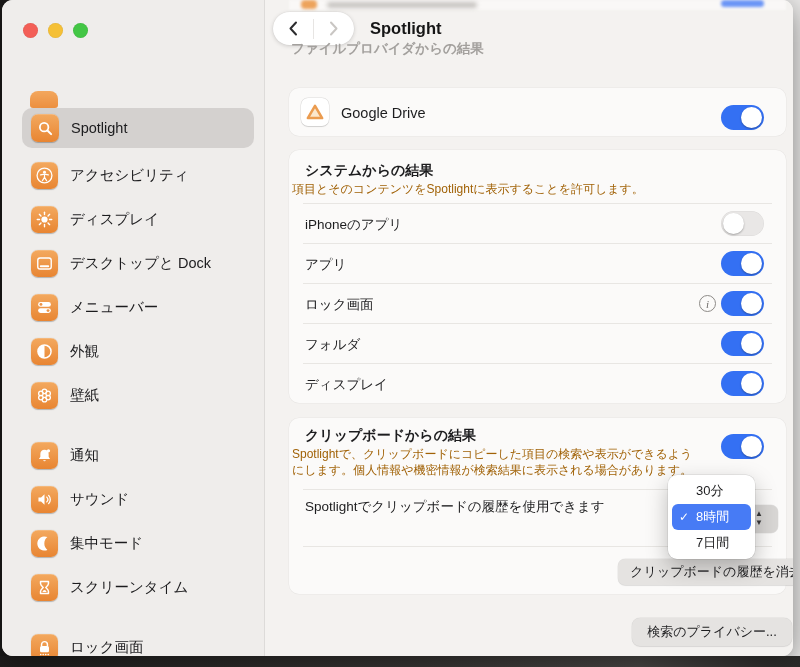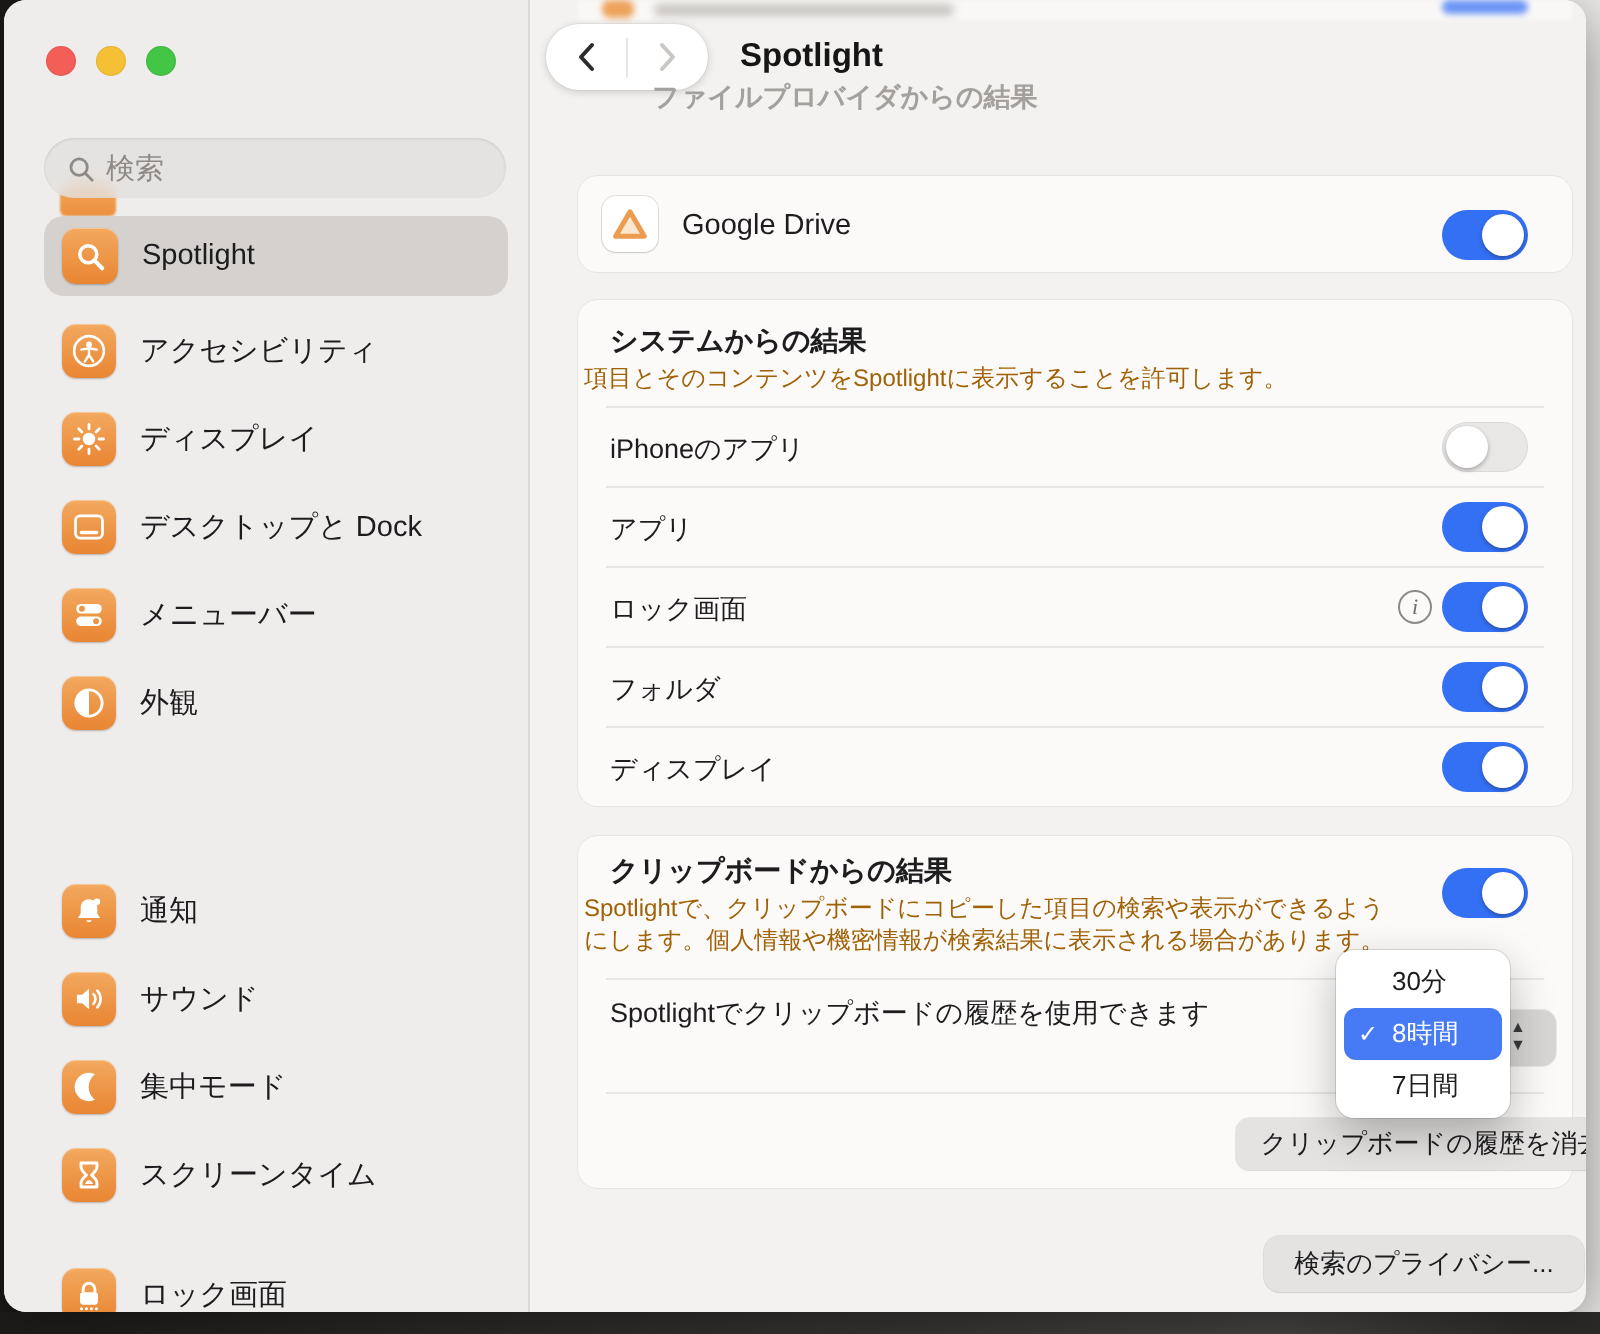--- a/index.html
+++ b/index.html
@@ -67,21 +67,21 @@
 
   .nav-capsule { position:absolute; left:8px; top:12px; width:81px; height:33px;
     border-radius:17px; background:#ffffff;
     box-shadow:0 1px 4px rgba(0,0,0,.16), 0 0 0 .5px rgba(0,0,0,.04);
     display:flex; align-items:center; }
   .nav-half { width:50%; height:100%; display:flex; align-items:center; justify-content:center; }
   .nav-sep { width:1px; height:20px; background:#e7e5e3; }
 
   .page-title { position:absolute; left:105px; top:19px; font-size:16.5px; font-weight:700; color:#161616; }
 
-  .faded-title { position:absolute; left:26px; top:40px; font-size:13.5px; font-weight:700; color:#a3a09d;margin-left:35px; }
+  .faded-title { position:absolute; left:26px; top:40px; font-size:13.5px; font-weight:700; color:#a3a09d; }
   .faded-desc  { position:absolute; left:26px; top:59px; font-size:12px; color:#8b8784; }
 
   .card { position:absolute; left:24px; width:497px; border-radius:10px;
     background:#fbfaf9; box-shadow:0 0 0 .5px rgba(0,0,0,.05); }
   .card-1 { top:88px;  height:48px; }
   .card-2 { top:150px; height:253px; }
   .card-3 { top:418px; height:176px; }
 
   .sec-title { position:absolute; left:16px; font-size:14px; font-weight:700; color:#1d1d1f; }
   .sec-desc  { position:absolute; left:3px; font-size:12px; color:#a16207; line-height:16px; }
@@ -141,29 +141,20 @@
 
 <div class="window">
 
   <div class="sidebar">
     <div class="traffic t-close"></div>
     <div class="traffic t-min"></div>
     <div class="traffic t-zoom"></div>
 
     <div class="peek-blob"></div>
 
-    <div class="search-field">
-      <span style="display:flex;">
-        <svg width="13" height="13" viewBox="0 0 14 14">
-            <circle cx="6" cy="6" r="4.4" fill="none" stroke="#8e8a87" stroke-width="1.5"></circle>
-            <line x1="9.4" y1="9.4" x2="13" y2="13" stroke="#8e8a87" stroke-width="1.5" stroke-linecap="round"></line>
-          </svg>
-      </span>
-      <span>検索</span>
-    </div>
 
     <div class="side-item selected" style="top:108px;">
       <span class="icon-tile big">
         <svg width="17" height="17" viewBox="0 0 20 20">
             <circle cx="8.4" cy="8.4" r="5" fill="none" stroke="#fff" stroke-width="2.1"></circle>
             <line x1="12.3" y1="12.3" x2="16.6" y2="16.6" stroke="#fff" stroke-width="2.4" stroke-linecap="round"></line>
           </svg>
       </span>
       <span>Spotlight</span>
     </div>
@@ -223,20 +214,35 @@
     <div class="side-item" style="top:329px;">
       <span class="icon-tile">
         <svg width="19" height="19" viewBox="0 0 22 22">
             <circle cx="11" cy="11" r="7.6" fill="none" stroke="#fff" stroke-width="1.7"></circle>
             <path d="M11 3.4 A7.6 7.6 0 0 0 11 18.6 Z" fill="#fff"></path>
           </svg>
       </span>
       <span>外観</span>
     </div>
 
+    <div class="side-item" style="top:373px;">
+      <span class="icon-tile">
+        <svg width="19" height="19" viewBox="0 0 22 22">
+            <g fill="none" stroke="#fff" stroke-width="1.5">
+              <circle cx="11" cy="6.2" r="2.6"></circle>
+              <circle cx="15.2" cy="8.6" r="2.6"></circle>
+              <circle cx="15.2" cy="13.4" r="2.6"></circle>
+              <circle cx="11" cy="15.8" r="2.6"></circle>
+              <circle cx="6.8" cy="13.4" r="2.6"></circle>
+              <circle cx="6.8" cy="8.6" r="2.6"></circle>
+            </g>
+          </svg>
+      </span>
+      <span>壁紙</span>
+    </div>
 
     <div class="side-item" style="top:477px;">
       <span class="icon-tile">
         <svg width="19" height="19" viewBox="0 0 22 22">
             <path d="M4 8.6h3l4-3.6v12l-4-3.6H4z" fill="#fff"></path>
             <path d="M13.6 8.2a4 4 0 0 1 0 5.6 M15.8 6.2a7 7 0 0 1 0 9.6" fill="none" stroke="#fff" stroke-width="1.5" stroke-linecap="round"></path>
           </svg>
       </span>
       <span>サウンド</span>
     </div>

